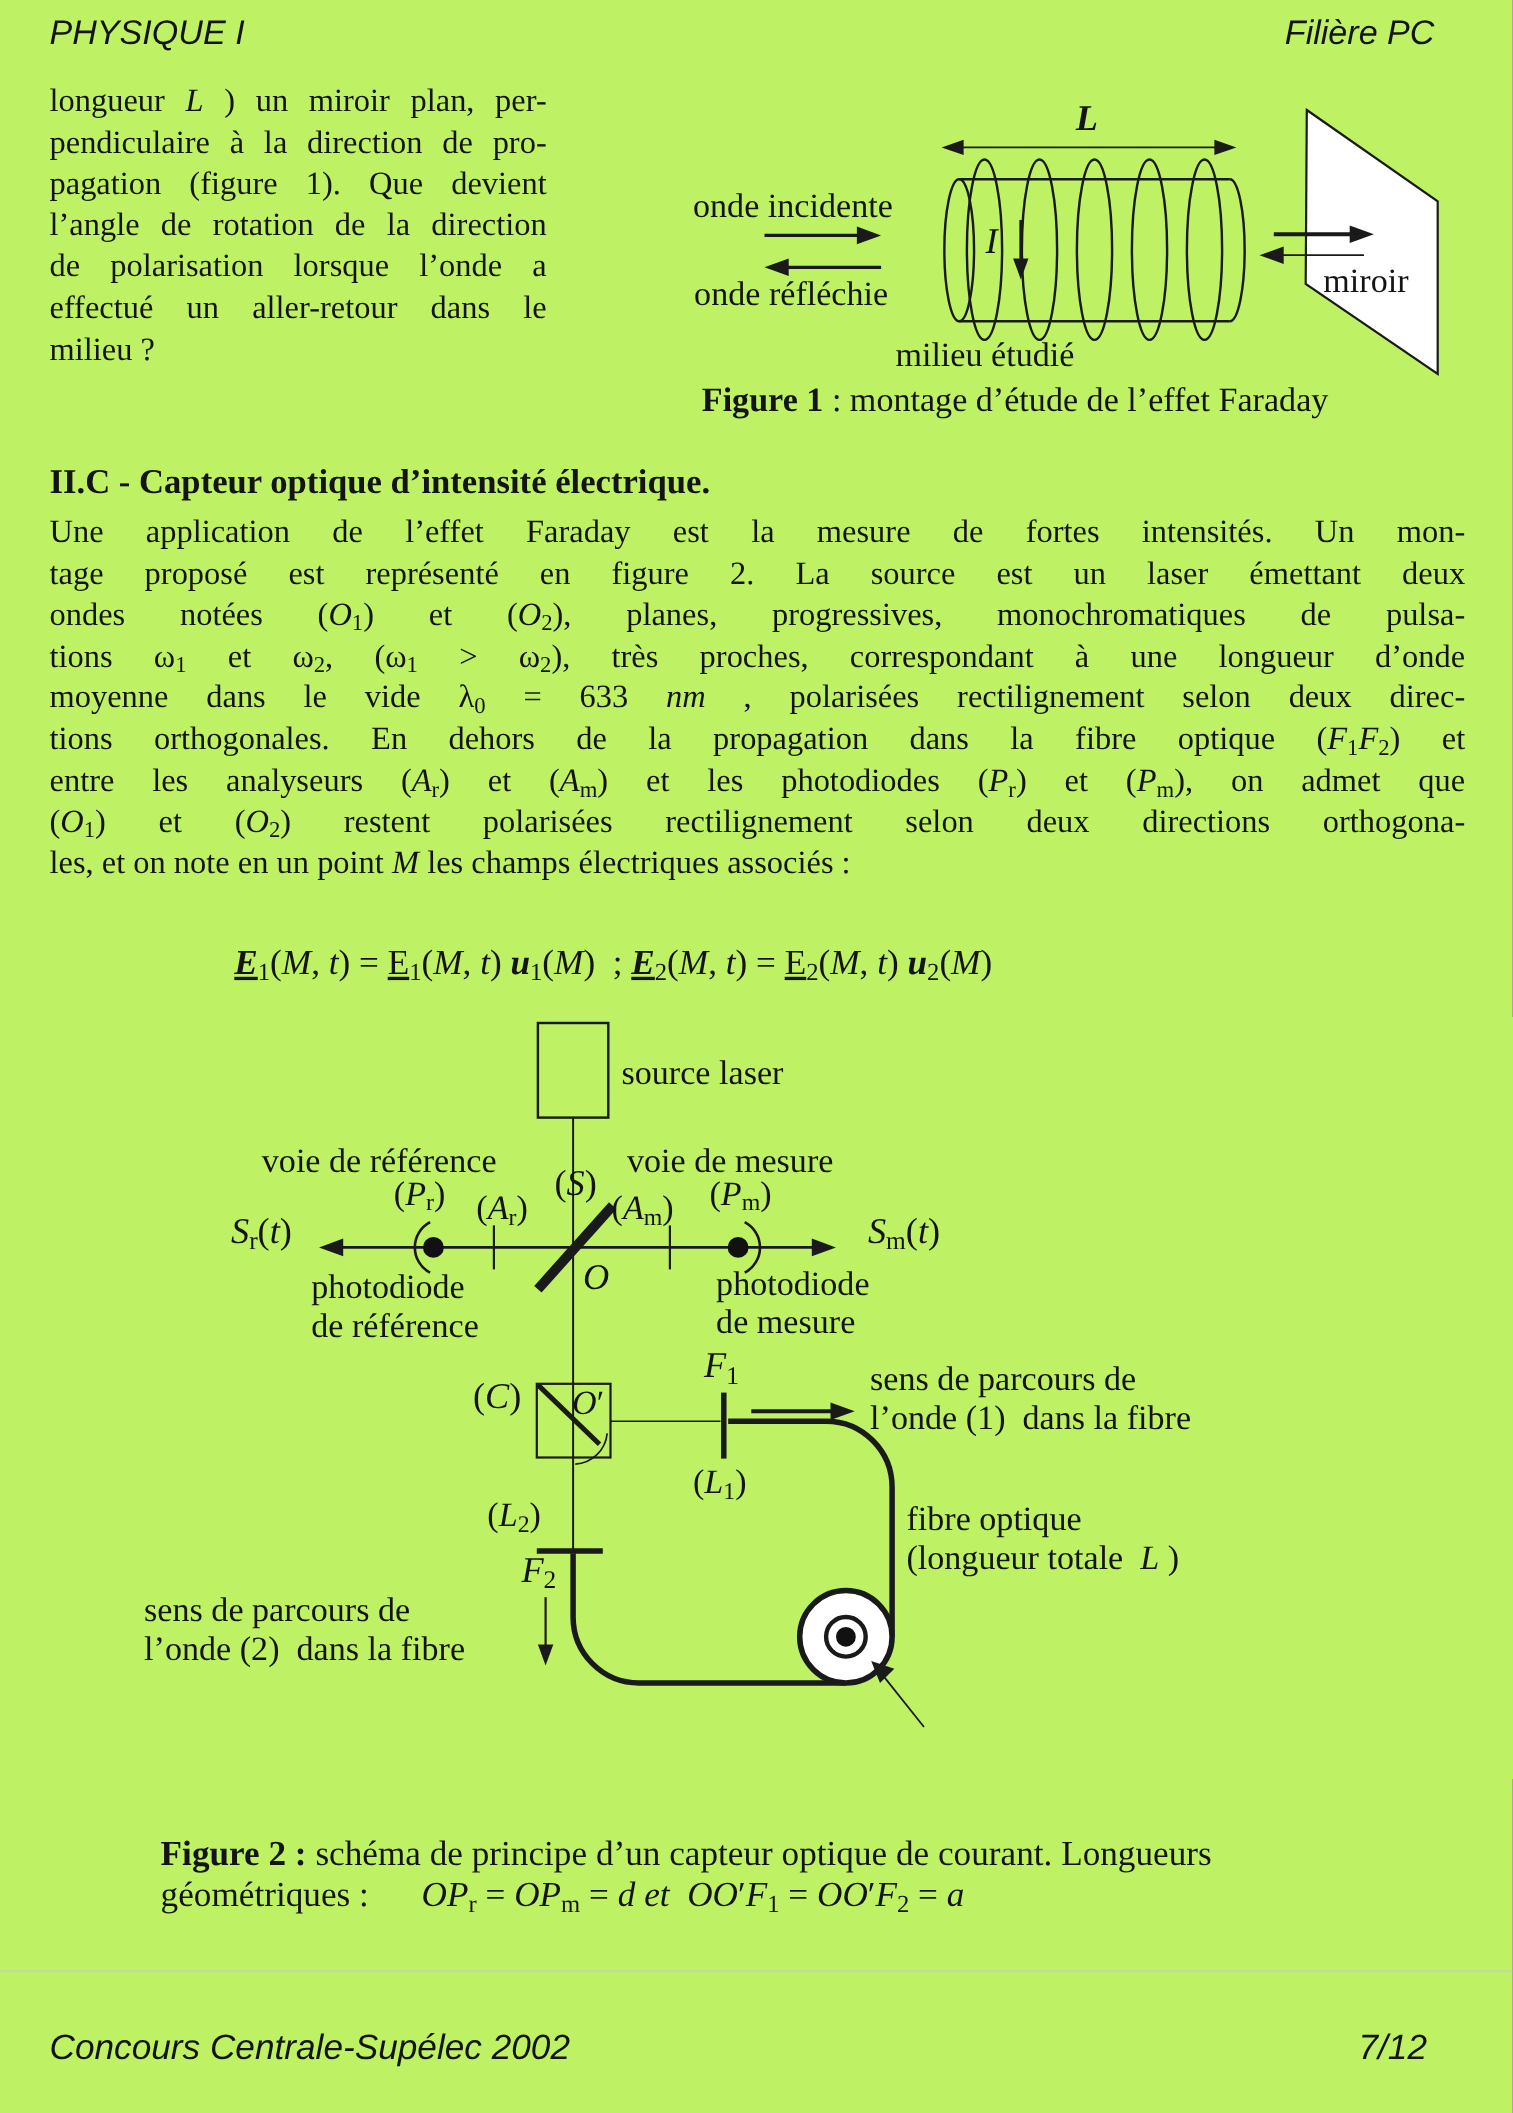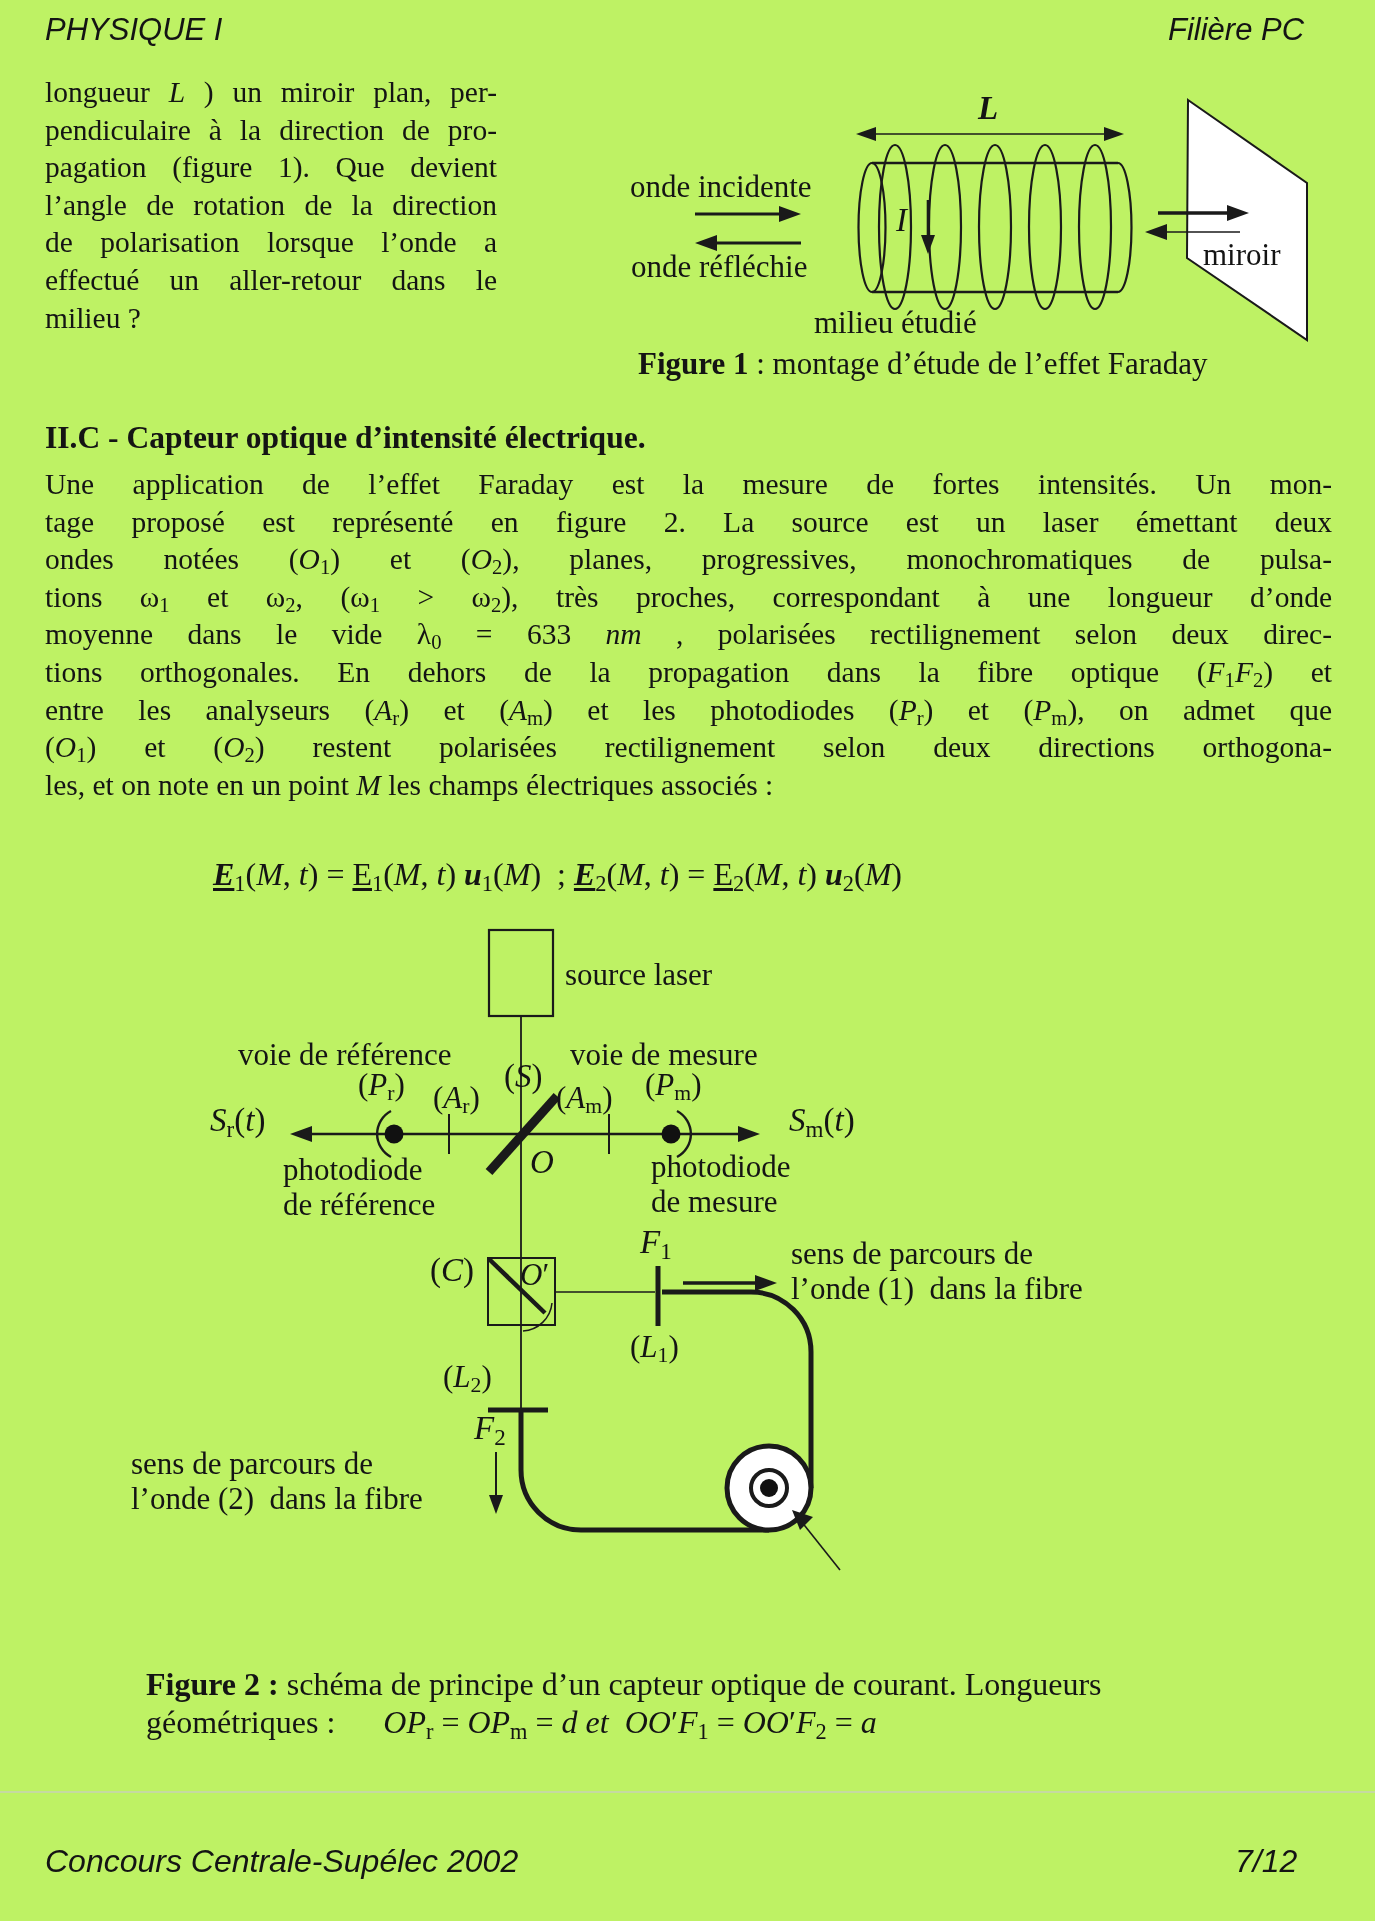--- a/index.html
+++ b/index.html
@@ -153,20 +153,21 @@
   <div class="abs math" style="left:210px; top:1102px;"><i>S</i><sub>r</sub>(<i>t</i>)</div>
   <div class="abs math" style="left:779px; top:1102px;margin-left:10px;"><i>S</i><sub>m</sub>(<i>t</i>)</div>
   <div class="abs lbl2" style="left:283px; top:1152px; white-space:normal; width:230px;">photodiode<br>de référence</div>
   <div class="abs lbl2" style="left:651px; top:1149px; white-space:normal; width:230px;">photodiode<br>de mesure</div>
   <div class="abs math" style="left:530px; top:1144px;"><i>O</i></div>
   <div class="abs math" style="left:430px; top:1252px;">(<i>C</i>)</div>
   <div class="abs lbl" style="left:520px; top:1258px;"><i>O</i>′</div>
   <div class="abs math" style="left:640px; top:1224px;"><i>F</i><sub>1</sub></div>
   <div class="abs lbl" style="left:630px; top:1330px;">(<i>L</i><sub>1</sub>)</div>
   <div class="abs lbl2" style="left:791px; top:1236px;">sens de parcours de<br>l’onde (1)&nbsp; dans la fibre</div>
+  <div class="abs lbl2" style="left:824px; top:1363px;">fibre optique<br>(longueur totale&nbsp; <i>L</i> )</div>
   <div class="abs lbl" style="left:443px; top:1360px;">(<i>L</i><sub>2</sub>)</div>
   <div class="abs math" style="left:474px; top:1410px;"><i>F</i><sub>2</sub></div>
   <div class="abs lbl2" style="left:131px; top:1446px;">sens de parcours de<br>l’onde (2)&nbsp; dans la fibre</div>
 
 
   <div class="abs" style="left:146px; top:1666px; font-size:32px;"><b>Figure 2 :</b> schéma de principe d’un capteur optique de courant. Longueurs</div>
   <div class="abs" style="left:146px; top:1704px; font-size:32px;">géométriques :&nbsp;&nbsp;&nbsp;&nbsp;&nbsp; <i>OP</i><sub>r</sub> = <i>OP</i><sub>m</sub> = <i>d</i> <i>et</i> &nbsp;<i>OO</i>′<i>F</i><sub>1</sub> = <i>OO</i>′<i>F</i><sub>2</sub> = <i>a</i></div>
 
   <div class="rule" style="top:1791px; opacity:.6;"></div>
   <div class="abs sans-it" style="left:45px; top:1843px; font-size:32px;">Concours Centrale-Supélec 2002</div>

